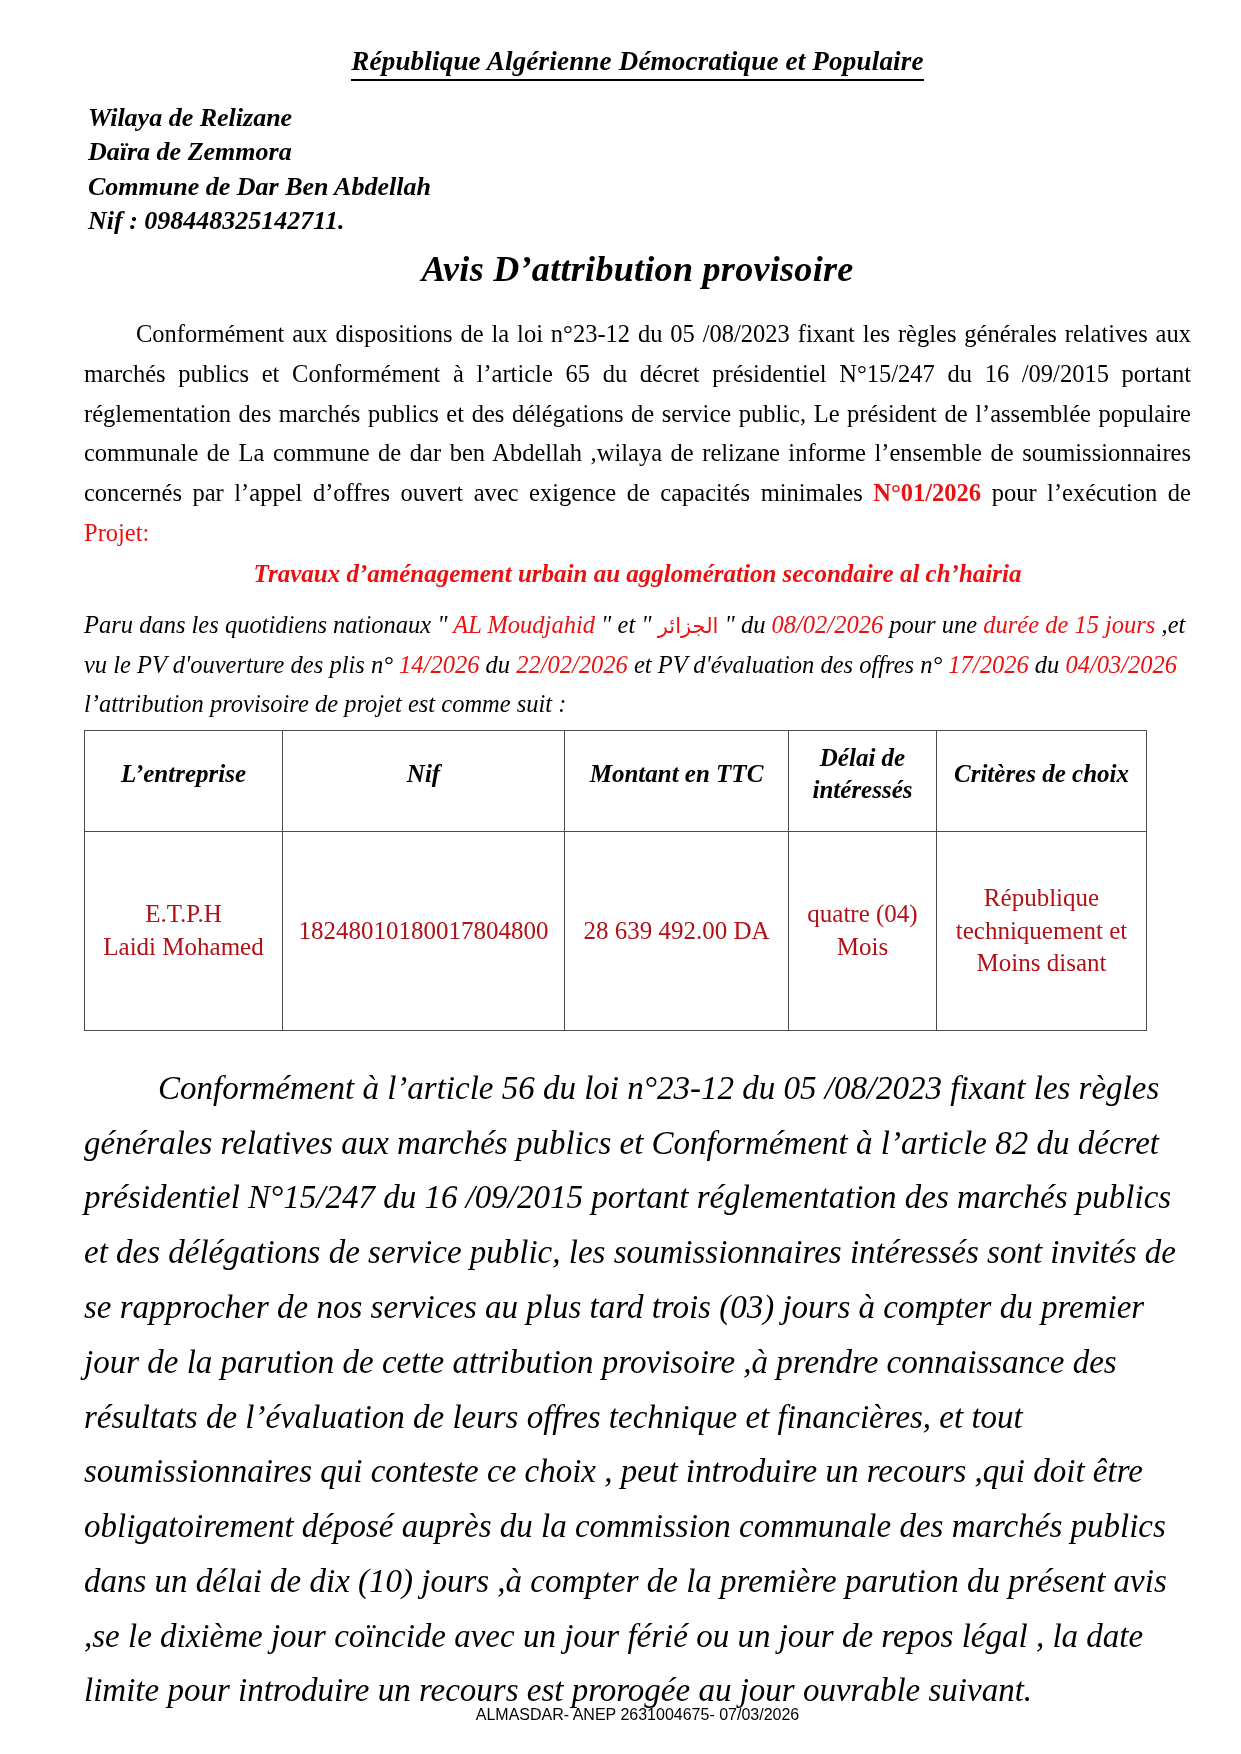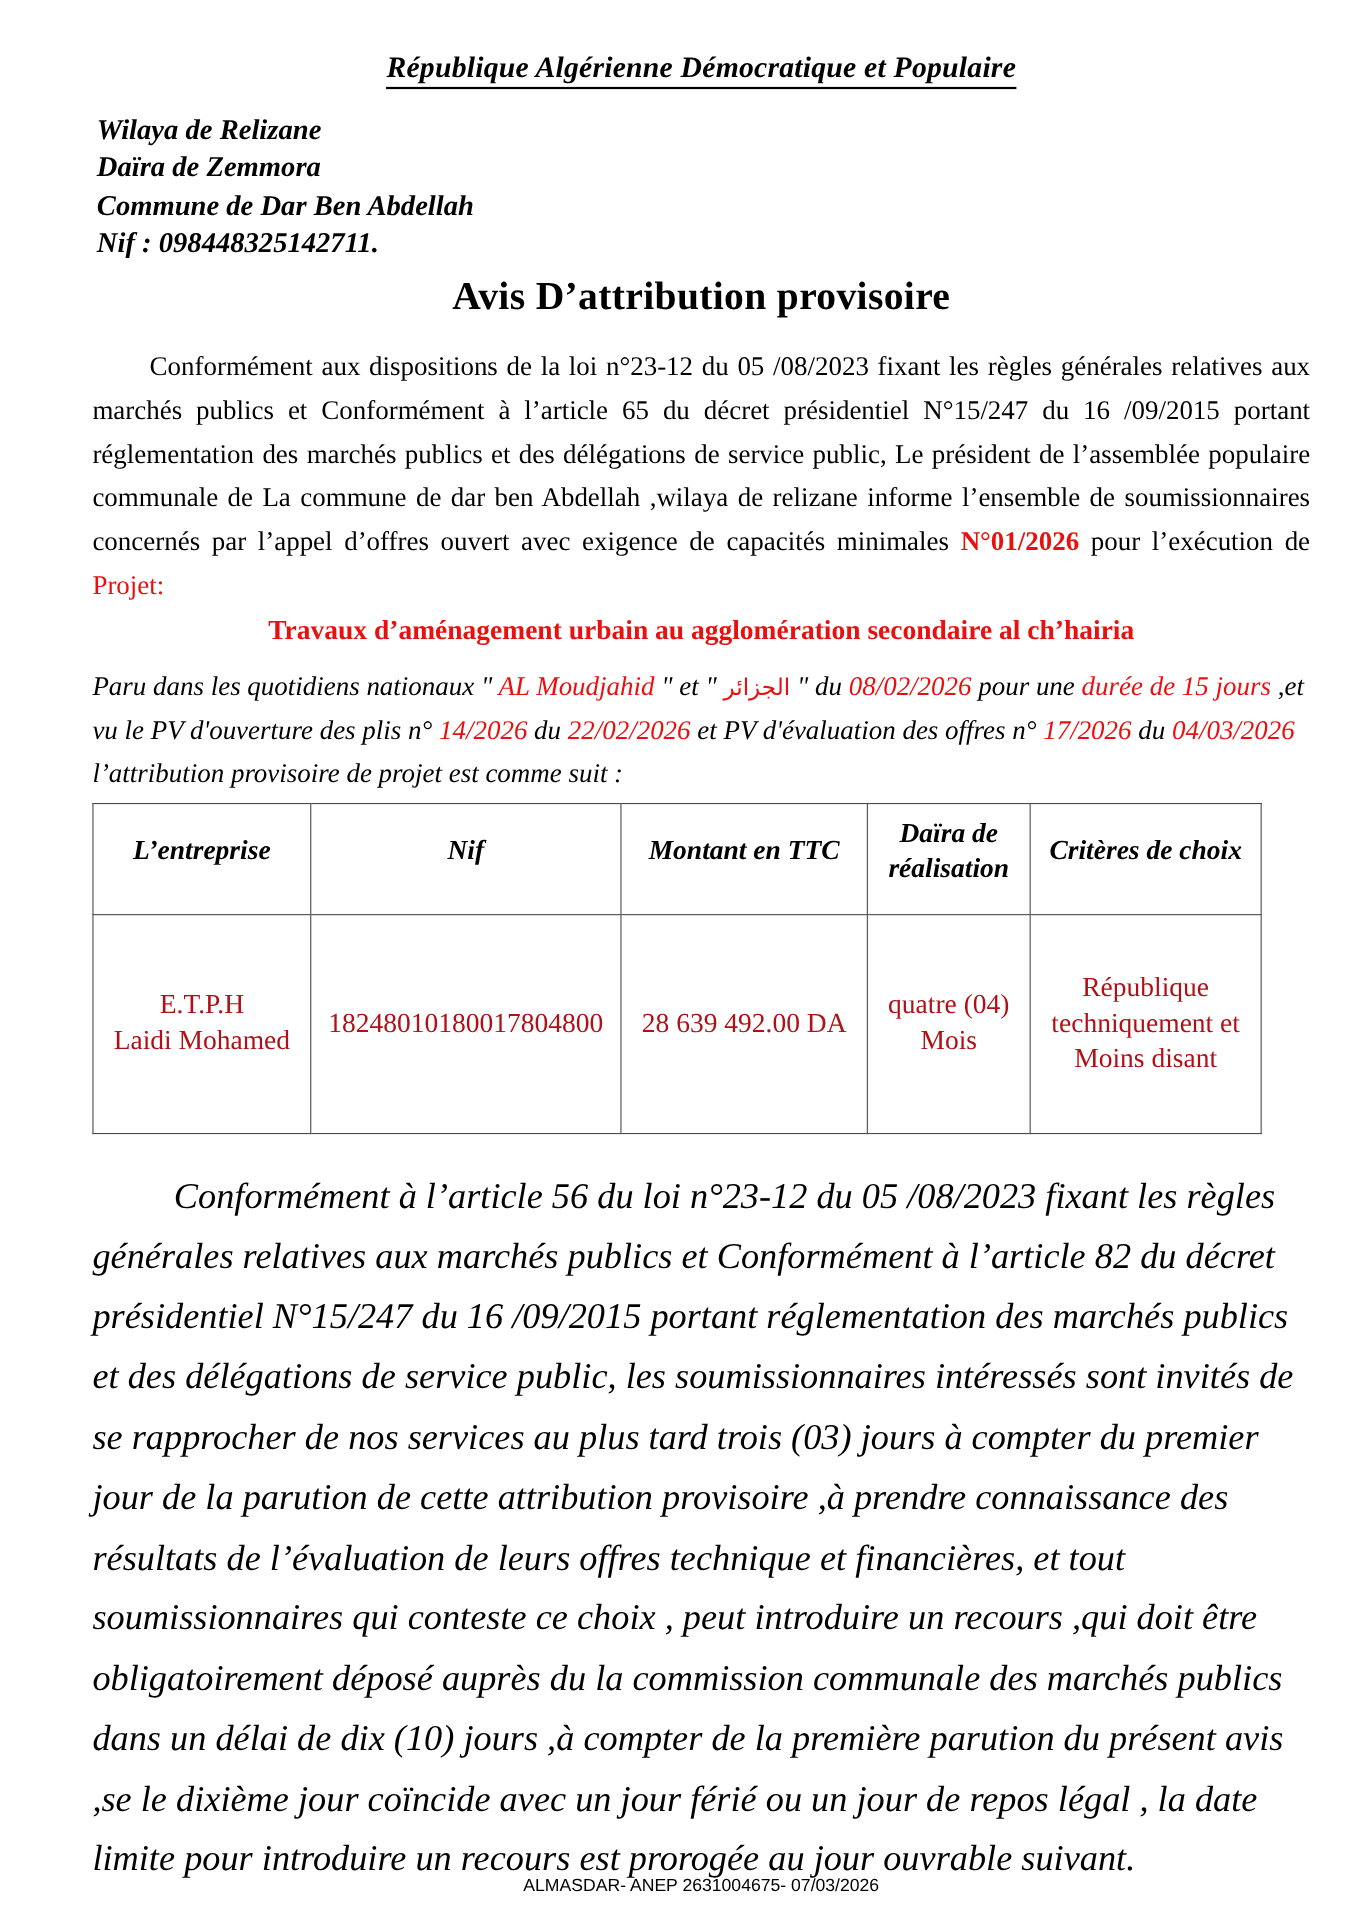--- a/index.html
+++ b/index.html
@@ -44,39 +44,41 @@
     font-style: italic;
     font-size: 26px;
     line-height: 1.32;
     margin: 0 0 2px 4px;
   }
   .admin-block div { white-space: nowrap; }
 
   .doc-title {
     text-align: center;
     font-weight: bold;
+    font-style: italic;
     font-size: 36px;
     margin: 10px 0 24px 0;
     letter-spacing: 0.3px;
   }
 
   
   .para {
     font-size: 24.5px;
     line-height: 1.62;
     text-align: justify;
     margin: 0;
   }
   .para.indent { text-indent: 52px; }
   .red { color: #e8110f; }
   .red-bold { color: #e8110f; font-weight: bold; }
 
   .project-title {
     color: #e8110f;
     font-weight: bold;
+    font-style: italic;
     font-size: 25px;
     text-align: center;
     margin: 6px 0 14px 0;
     line-height: 1.3;
   }
 
   .para2 {
     font-style: italic;
     font-size: 24.5px;
     line-height: 1.62;
@@ -188,21 +190,21 @@
         <col class="col2">
         <col class="col3">
         <col class="col4">
         <col class="col5">
     </colgroup>
     <thead>
       <tr>
         <th>L’entreprise</th>
         <th>Nif</th>
         <th>Montant en TTC</th>
-        <th>Daïra de réalisation</th>
+        <th>Délai de intéressés</th>
         <th>Critères de choix</th>
       </tr>
     </thead>
     <tbody>
       <tr>
         <td class="firm">
           <div>E.T.P.H</div>
           <div>Laidi Mohamed</div>
         </td>
         <td>18248010180017804800</td>

